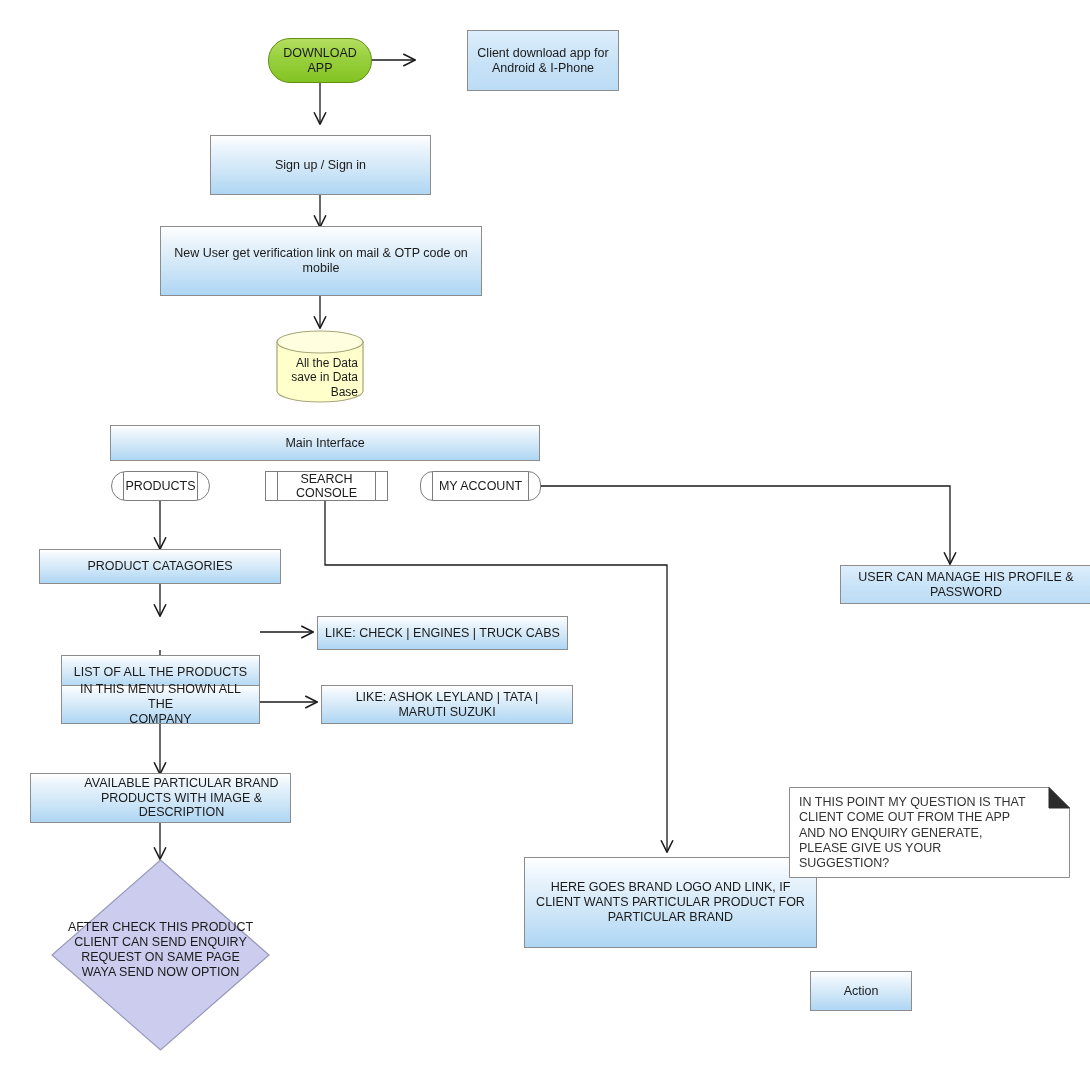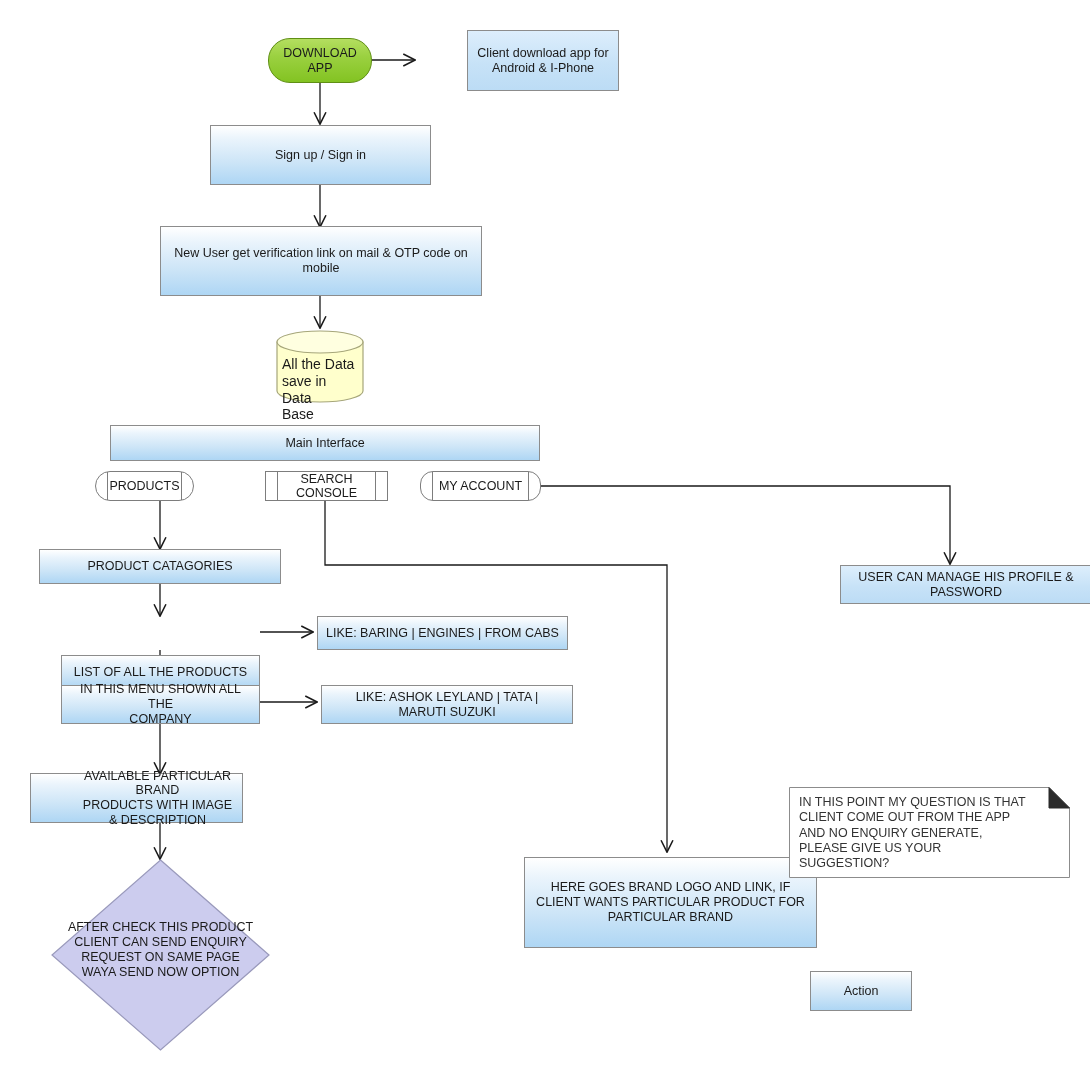--- a/index.html
+++ b/index.html
@@ -84,22 +84,22 @@
     white-space: pre-line;
     line-height: 1.15;
   }
   
   .db-wrap { position: absolute; }
   .db-wrap svg { position: absolute; left: 0; top: 0; }
   .db-label {
     position: absolute;
     left: 6px; right: 6px;
     top: 26px;
-    text-align: left;
-    font-size: 14px;
+    text-align: right;
+    font-size: 12px;
     line-height: 1.2;
     white-space: pre-line;
   }
   
   .diamond-wrap { position: absolute; }
   .diamond-wrap svg { position: absolute; left: 0; top: 0; }
   .diamond-label {
     position: absolute;
     left: 10px; right: 10px;
     top: 50%;
@@ -167,21 +167,21 @@
   <div class="node term" style="left:268px; top:38px; width:104px; height:45px;">
     <span>DOWNLOAD
 APP</span>
   </div>
 
   <div class="node proc flat" style="left:419px; top:30px; width:152px; height:61px;margin-left:48px;">
     <span>Client download app for
 Android &amp; I-Phone</span>
   </div>
 
-  <div class="node proc" style="left:210px; top:125px; width:221px; height:60px;">
+  <div class="node proc" style="left:210px; top:135px; width:221px; height:60px;">
     <span>Sign up / Sign in</span>
   </div>
 
   <div class="node proc" style="left:160px; top:226px; width:322px; height:70px;">
     <span>New User get verification link on mail &amp; OTP code on
 mobile</span>
   </div>
 
   <div class="db-wrap" style="left:276px; top:330px; width:88px; height:73px;">
     <svg width="88" height="73" viewBox="0 0 88 73" xmlns="http://www.w3.org/2000/svg">
@@ -190,21 +190,21 @@
     </svg>
     <div class="db-label">All the Data
 save in Data
 Base</div>
   </div>
 
   <div class="node proc" style="left:110px; top:425px; width:430px; height:36px;">
     <span>Main Interface</span>
   </div>
 
-  <div class="pdp" style="left:95px; top:471px; width:99px; height:30px;border-radius:15px;">
+  <div class="pdp" style="left:111px; top:471px; width:99px; height:30px;border-radius:15px;">
     <span class="bar l"></span>
     <span class="bar r"></span>
     <span class="pdp-label">PRODUCTS</span>
   </div>
 
   <div class="pdp" style="left:265px; top:471px; width:123px; height:30px;">
     <span class="bar l"></span>
     <span class="bar r"></span>
     <span class="pdp-label">SEARCH
 CONSOLE</span>
@@ -218,34 +218,34 @@
 
   <div class="node proc" style="left:39px; top:549px; width:242px; height:35px;">
     <span>PRODUCT CATAGORIES</span>
   </div>
 
   <div class="node proc" style="left:61px; top:616px; width:199px; height:34px;margin-top:39px;">
     <span>LIST OF ALL THE PRODUCTS</span>
   </div>
 
   <div class="node proc" style="left:317px; top:616px; width:251px; height:34px;">
-    <span>LIKE: BARING | ENGINES | FROM CABS</span>
+    <span>LIKE: CHECK | ENGINES | TRUCK CABS</span>
   </div>
 
   <div class="node proc" style="left:61px; top:685px; width:199px; height:39px;">
     <span>IN THIS MENU SHOWN ALL THE
 COMPANY</span>
   </div>
 
   <div class="node proc" style="left:321px; top:685px; width:252px; height:39px;">
     <span>LIKE: ASHOK LEYLAND | TATA |
 MARUTI SUZUKI</span>
   </div>
 
-  <div class="node proc" style="left:30px; top:773px; width:213px; height:50px;padding-left:48px;">
+  <div class="node proc" style="left:30px; top:773px; width:261px; height:50px;padding-left:48px;">
     <span>AVAILABLE PARTICULAR BRAND
 PRODUCTS WITH IMAGE &amp; DESCRIPTION</span>
   </div>
 
   <div class="diamond-wrap" style="left:51px; top:859px; width:219px; height:192px;">
     <svg width="219" height="192" viewBox="0 0 219 192" xmlns="http://www.w3.org/2000/svg">
       <polygon points="109.5,1 218,96 109.5,191 1,96" fill="#ccccee" stroke="#9999bb" stroke-width="1.2"></polygon>
     </svg>
     <div class="diamond-label">AFTER CHECK THIS PRODUCT
 CLIENT CAN SEND ENQUIRY

